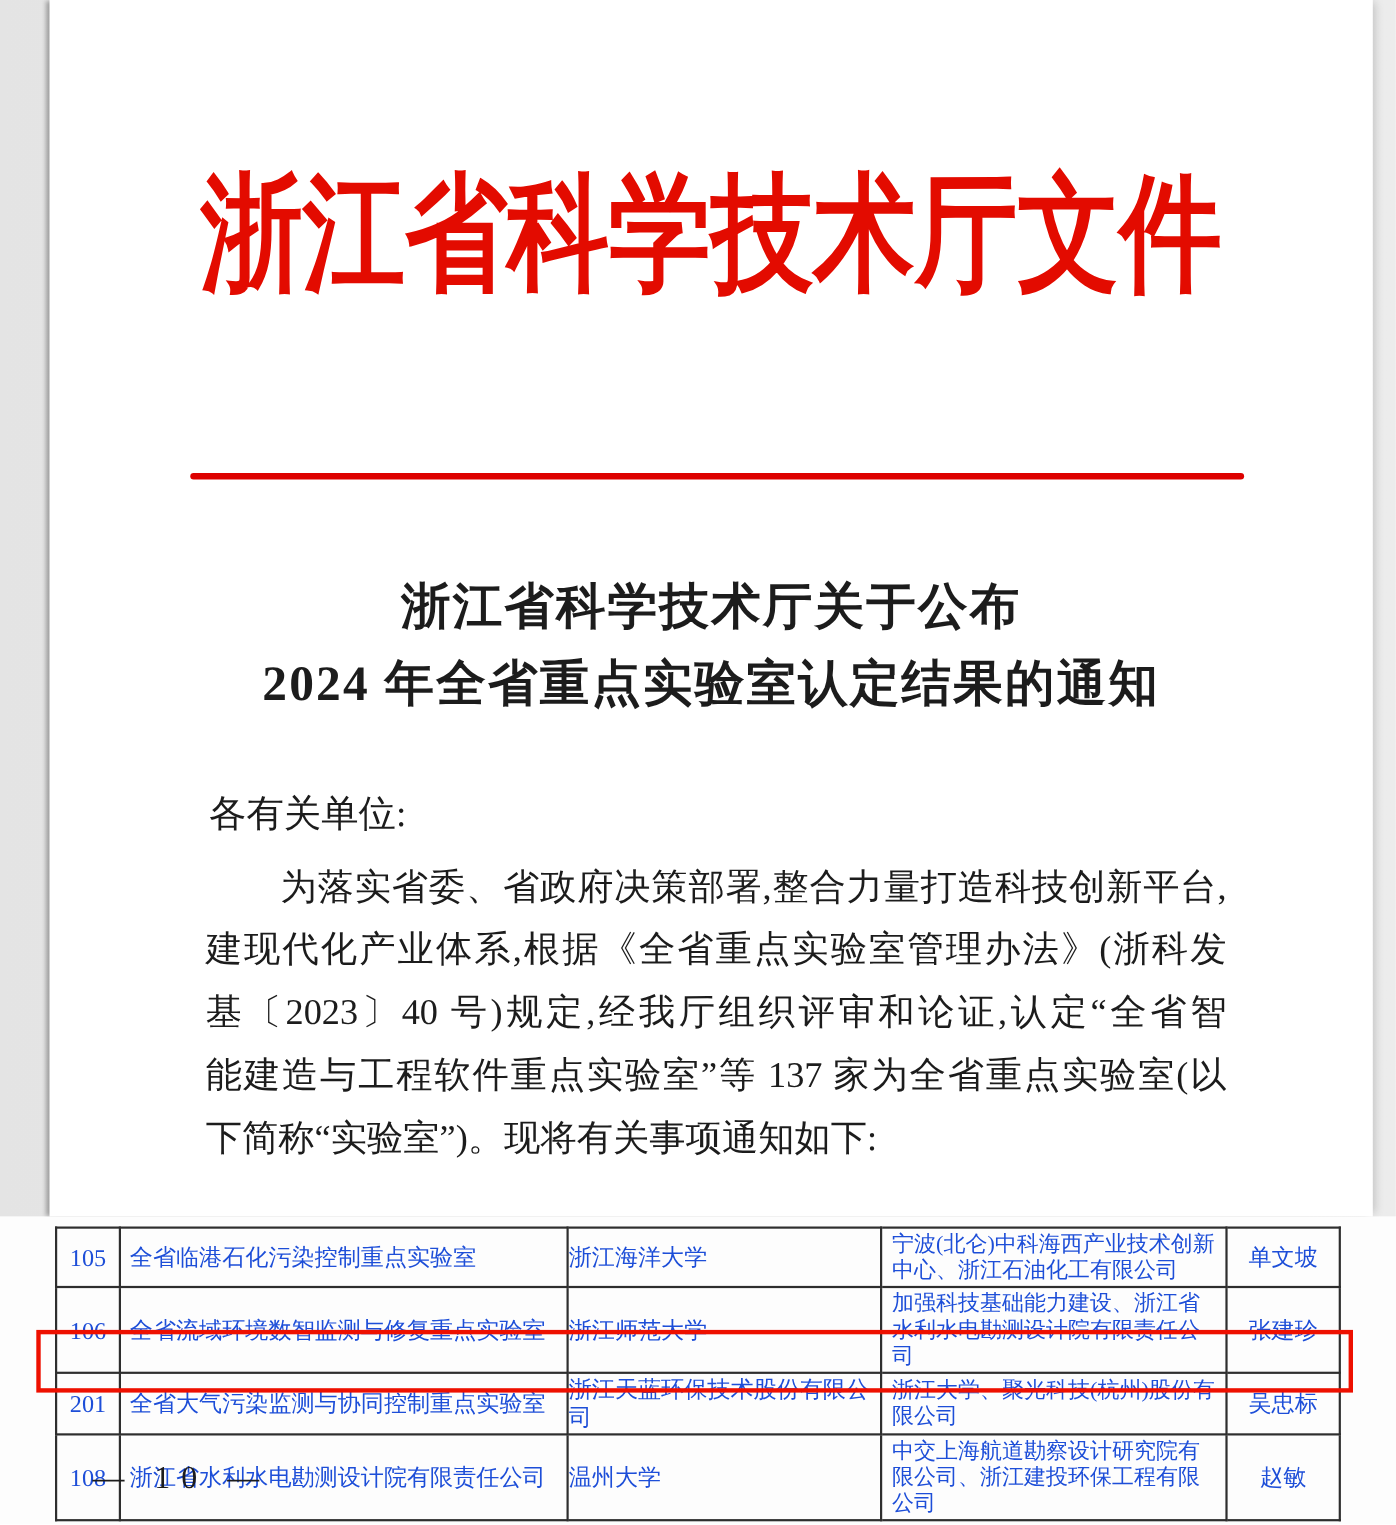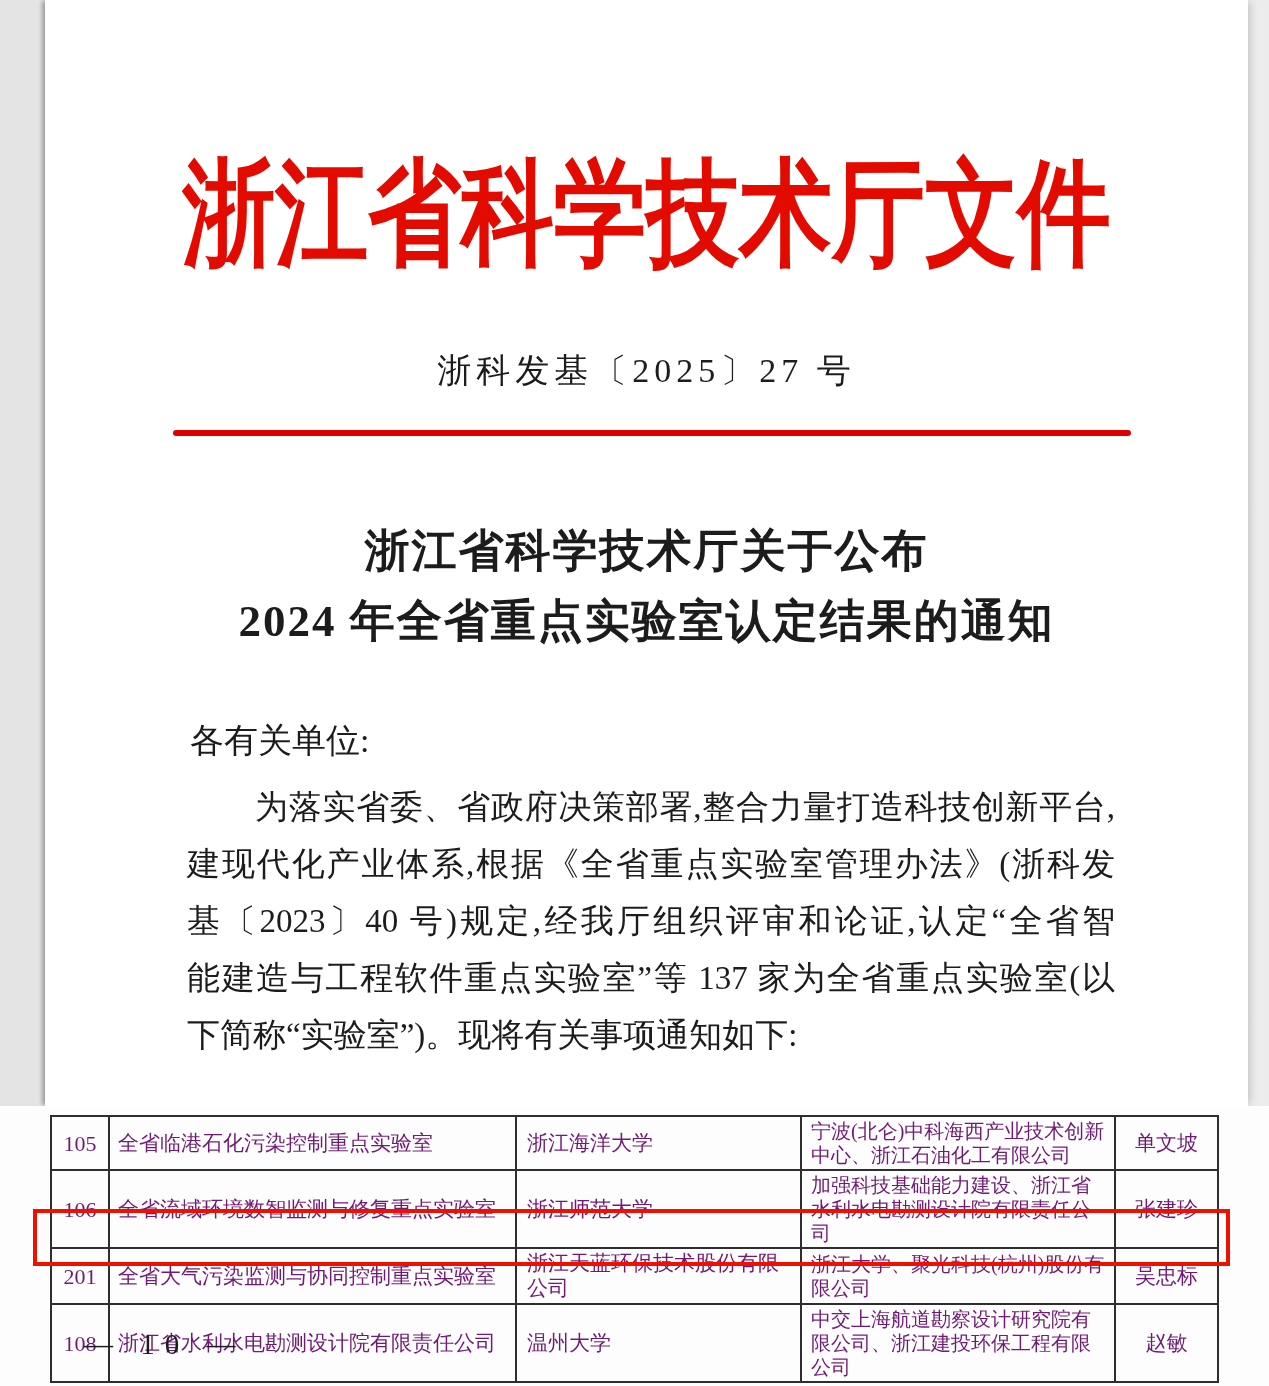--- a/index.html
+++ b/index.html
@@ -69,54 +69,53 @@
   .body-line.last{text-align-last:left;white-space:normal;}
 
   
   .bottom-section{
     position:absolute;top:1106px;left:0;width:1269px;height:280px;
     background:#fdfdfd;
   }
   .approval-table{
     position:absolute;left:50px;top:9px;width:1167px;
     border-collapse:collapse;table-layout:fixed;
-    font-size:21px;color:#701a75;
+    font-size:21px;color:#1d4ed8;
   }
   .approval-table td{
     border:2px solid #2e2e2e;
     vertical-align:middle;
     padding:2px 8px;
     line-height:25px;
   }
   .approval-table tr:nth-child(1){height:49px;}
   .approval-table tr:nth-child(2){height:47px;}
   .approval-table tr:nth-child(3){height:53px;}
   .approval-table tr:nth-child(4){height:49px;}
   td.c-num{text-align:center;font-size:22px;}
   td.c-lab{text-align:left;}
-  td.c-inst{text-align:left;padding-left:10px;}
+  td.c-inst{text-align:left;padding-left:0;}
   td.c-part{text-align:left;padding-left:9px;font-size:20px;line-height:24px;}
   td.c-dir{text-align:center;}
   .highlight-box{
     position:absolute;left:33px;top:103px;width:1197px;height:57px;
     border:4px solid var(--highlight-red);
     pointer-events:none;
   }
   .page-number{
     position:absolute;left:84px;top:222px;
     font-size:29px;letter-spacing:10px;white-space:nowrap;
   }
 </style>
 </head>
 <body>
 
 <div class="top-section">
   <div class="page">
     <div class="header-title">浙江省科学技术厅文件</div>
-    <div class="doc-number">浙科发基〔2025〕27 号</div>
     <div class="red-rule"></div>
     <div class="notice-title1">浙江省科学技术厅关于公布</div>
     <div class="notice-title2">2024 年全省重点实验室认定结果的通知</div>
     <div class="salutation">各有关单位:</div>
     <div class="body-block">
       <div class="body-line indent">为落实省委、省政府决策部署,整合力量打造科技创新平台,</div>
       <div class="body-line">建现代化产业体系,根据《全省重点实验室管理办法》(浙科发</div>
       <div class="body-line">基〔2023〕40 号)规定,经我厅组织评审和论证,认定“全省智</div>
       <div class="body-line">能建造与工程软件重点实验室”等 137 家为全省重点实验室(以</div>
       <div class="body-line last">下简称“实验室”)。现将有关事项通知如下:</div>

